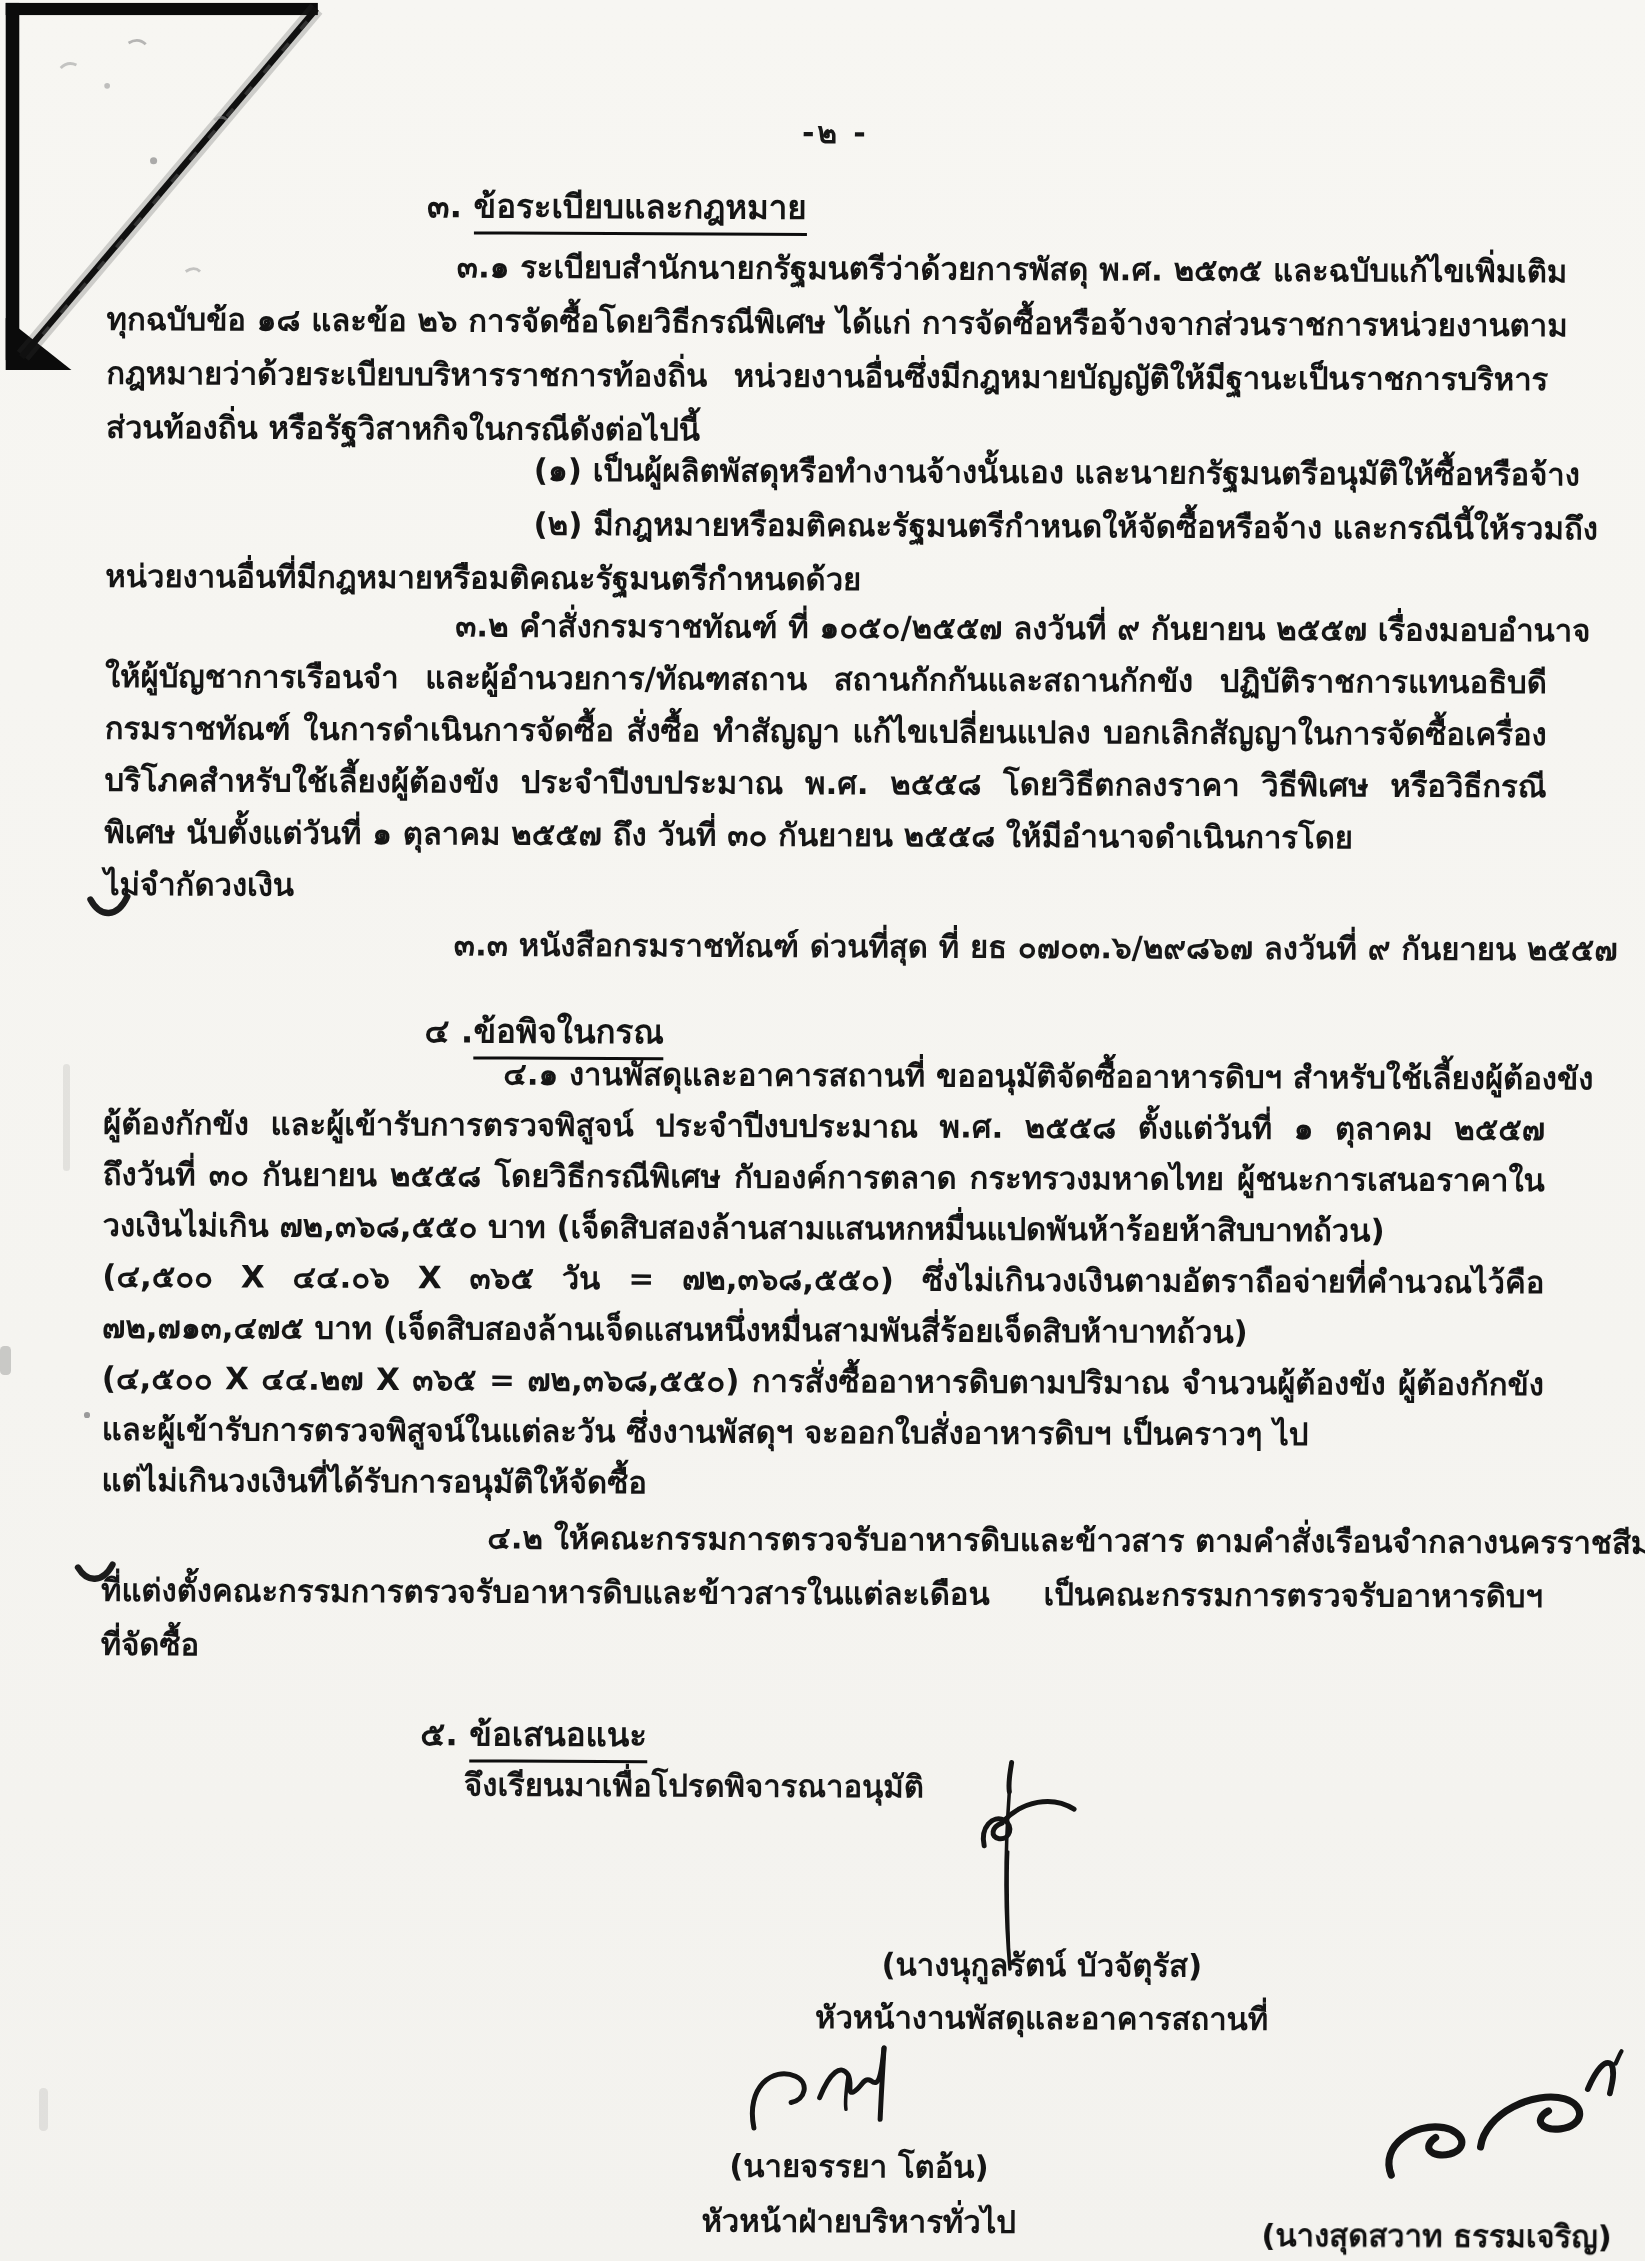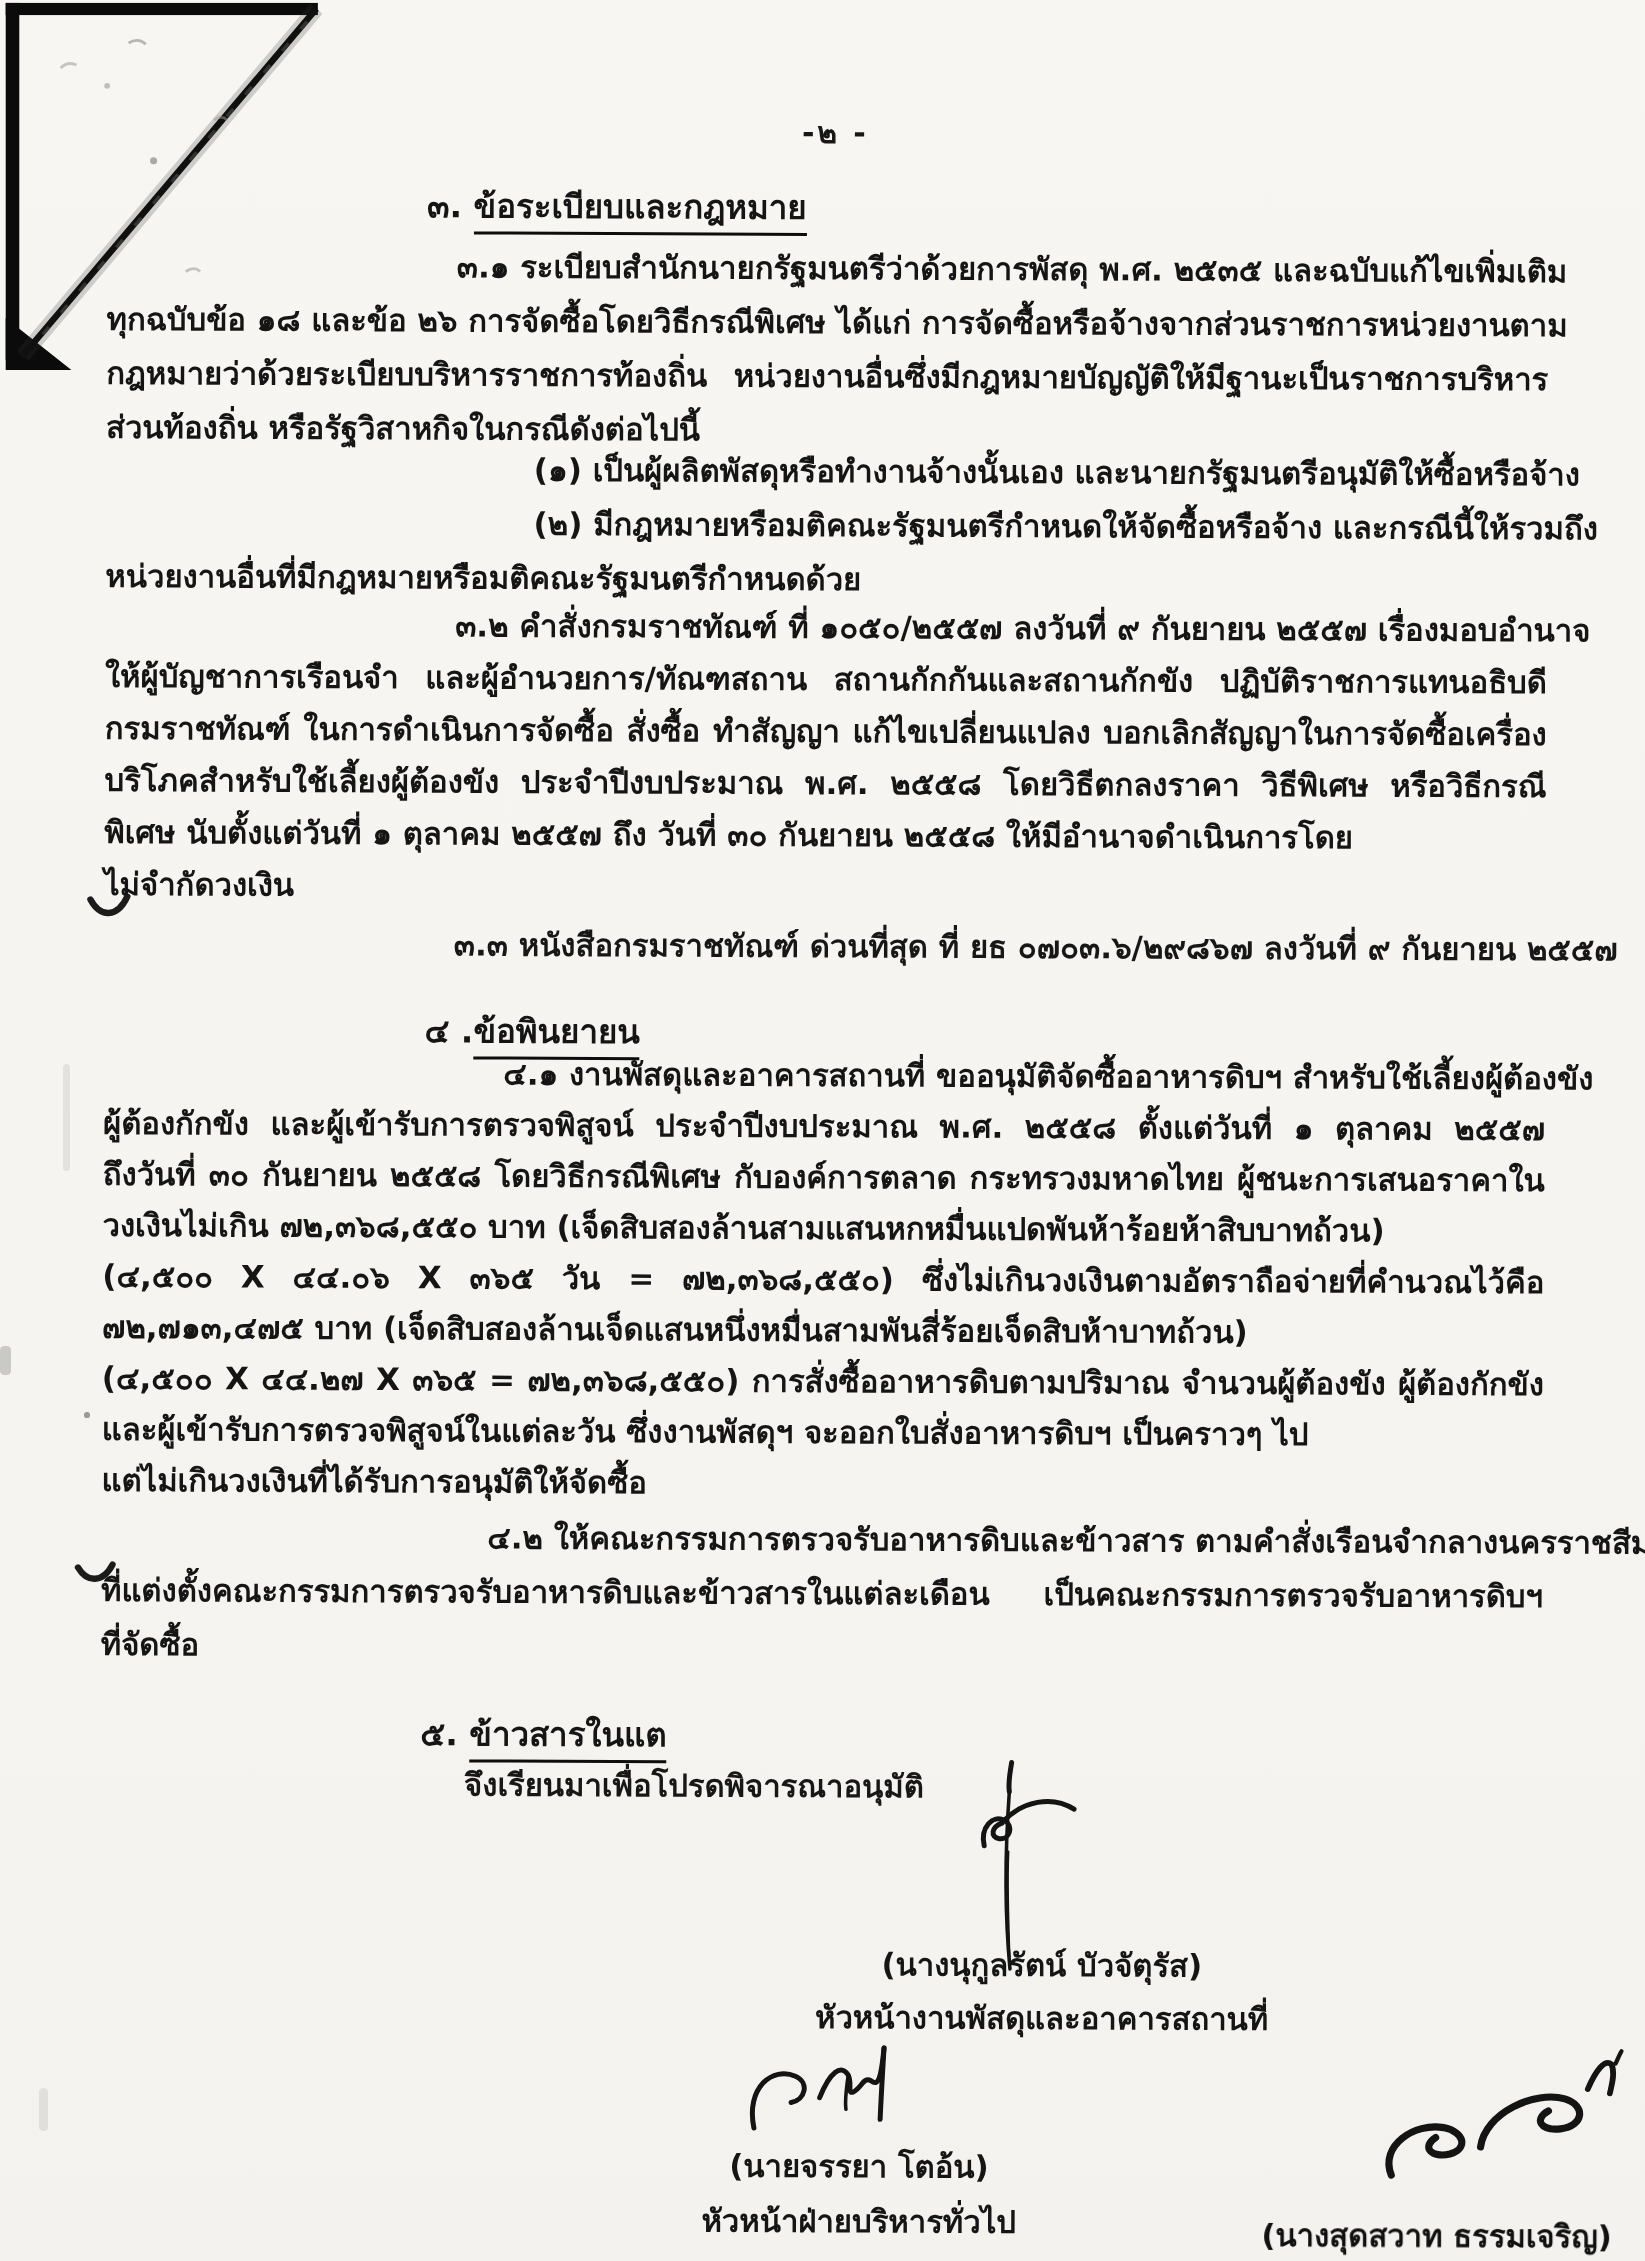--- a/index.html
+++ b/index.html
@@ -96,21 +96,21 @@
       <div>ให้ผู้บัญชาการเรือนจำ และผู้อำนวยการ/ทัณฑสถาน สถานกักกันและสถานกักขัง  ปฏิบัติราชการแทนอธิบดี</div>
       <div>กรมราชทัณฑ์ ในการดำเนินการจัดซื้อ สั่งซื้อ ทำสัญญา แก้ไขเปลี่ยนแปลง บอกเลิกสัญญาในการจัดซื้อเครื่อง</div>
       <div>บริโภคสำหรับใช้เลี้ยงผู้ต้องขัง ประจำปีงบประมาณ พ.ศ. ๒๕๕๘ โดยวิธีตกลงราคา วิธีพิเศษ หรือวิธีกรณี</div>
       <div>พิเศษ นับตั้งแต่วันที่ ๑ ตุลาคม ๒๕๕๗ ถึง วันที่ ๓๐ กันยายน ๒๕๕๘ ให้มีอำนาจดำเนินการโดย</div>
       <div>ไม่จำกัดวงเงิน</div>
     </div>
 
   <div class="abs txt" style="left:457px;top:916px;height:54px;line-height:54px;">๓.๓ หนังสือกรมราชทัณฑ์ ด่วนที่สุด ที่ ยธ ๐๗๐๓.๖/๒๙๘๖๗ ลงวันที่ ๙ กันยายน ๒๕๕๗</div>
 
   <div class="abs heading" style="left:428px;top:1003px;">
-    <span>๔ .</span><span class="u">ข้อพินยายน</span>
+    <span>๔ .</span><span class="u">ข้อพิจในกรณ</span>
   </div>
 
   <div class="block p41 sp72" style="top:1047px;">
 
   <div>๔.๑ งานพัสดุและอาคารสถานที่ ขออนุมัติจัดซื้ออาหารดิบฯ สำหรับใช้เลี้ยงผู้ต้องขัง</div>
       <div>ผู้ต้องกักขัง และผู้เข้ารับการตรวจพิสูจน์ ประจำปีงบประมาณ พ.ศ. ๒๕๕๘ ตั้งแต่วันที่ ๑ ตุลาคม ๒๕๕๗</div>
       <div>ถึงวันที่ ๓๐ กันยายน ๒๕๕๘ โดยวิธีกรณีพิเศษ กับองค์การตลาด กระทรวงมหาดไทย ผู้ชนะการเสนอราคาใน</div>
       <div>วงเงินไม่เกิน ๗๒,๓๖๘,๕๕๐ บาท (เจ็ดสิบสองล้านสามแสนหกหมื่นแปดพันห้าร้อยห้าสิบบาทถ้วน)</div>
       <div>(๔,๕๐๐ X  ๔๔.๐๖  X  ๓๖๕ วัน =  ๗๒,๓๖๘,๕๕๐)  ซึ่งไม่เกินวงเงินตามอัตราถือจ่ายที่คำนวณไว้คือ</div>
       <div>๗๒,๗๑๓,๔๗๕ บาท (เจ็ดสิบสองล้านเจ็ดแสนหนึ่งหมื่นสามพันสี่ร้อยเจ็ดสิบห้าบาทถ้วน)</div>
@@ -121,21 +121,21 @@
 
   <div class="block p42" style="top:1509px;">
 
   <div>๔.๒ ให้คณะกรรมการตรวจรับอาหารดิบและข้าวสาร ตามคำสั่งเรือนจำกลางนครราชสีมา</div>
       <div>ที่แต่งตั้งคณะกรรมการตรวจรับอาหารดิบและข้าวสารในแต่ละเดือน เป็นคณะกรรมการตรวจรับอาหารดิบฯ</div>
       <div>ที่จัดซื้อ</div>
     </div>
 
   <div class="abs heading" style="left:427px;top:1706px;">
     <span>๕.</span>
-    <span class="u">ข้าวสารในแต</span>
+    <span class="u">ข้อเสนอแนะ</span>
   </div>
 
   <div class="abs txt" style="left:471px;top:1758px;">จึงเรียนมาเพื่อโปรดพิจารณาอนุมัติ</div>
 
   <svg class="abs" style="left:950px;top:1755px;" width="178" height="214" viewBox="0 0 250 300">
     <g fill="none" stroke="#141414" stroke-width="7" stroke-linecap="round">
       <path d="M96,5 C94,20 91,32 93,46"></path>
       <path d="M58,122 C52,96 70,78 86,86 C100,94 94,114 79,112 C66,110 68,95 83,90"></path>
       <path d="M86,86 C112,60 152,50 184,70"></path>
       <path d="M93,46 C88,120 86,205 95,295" stroke-width="5"></path>

